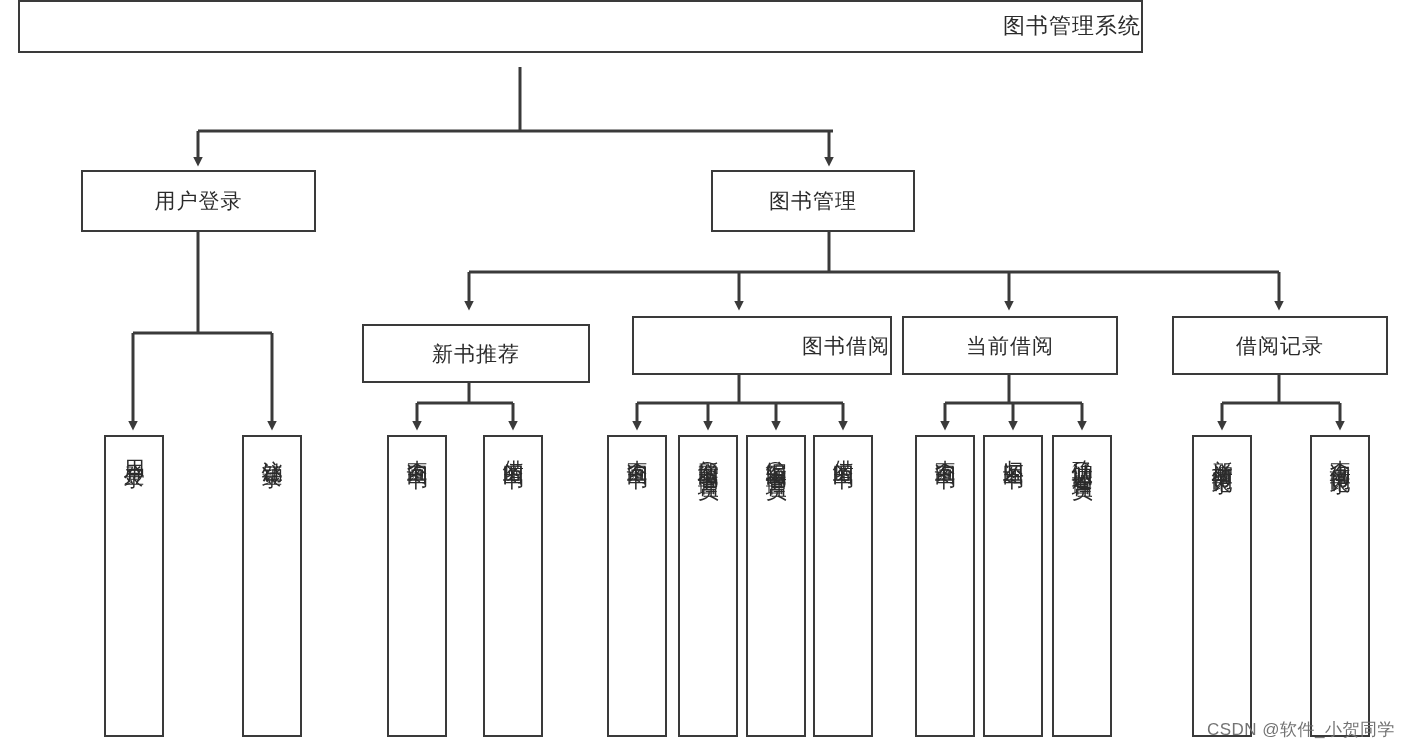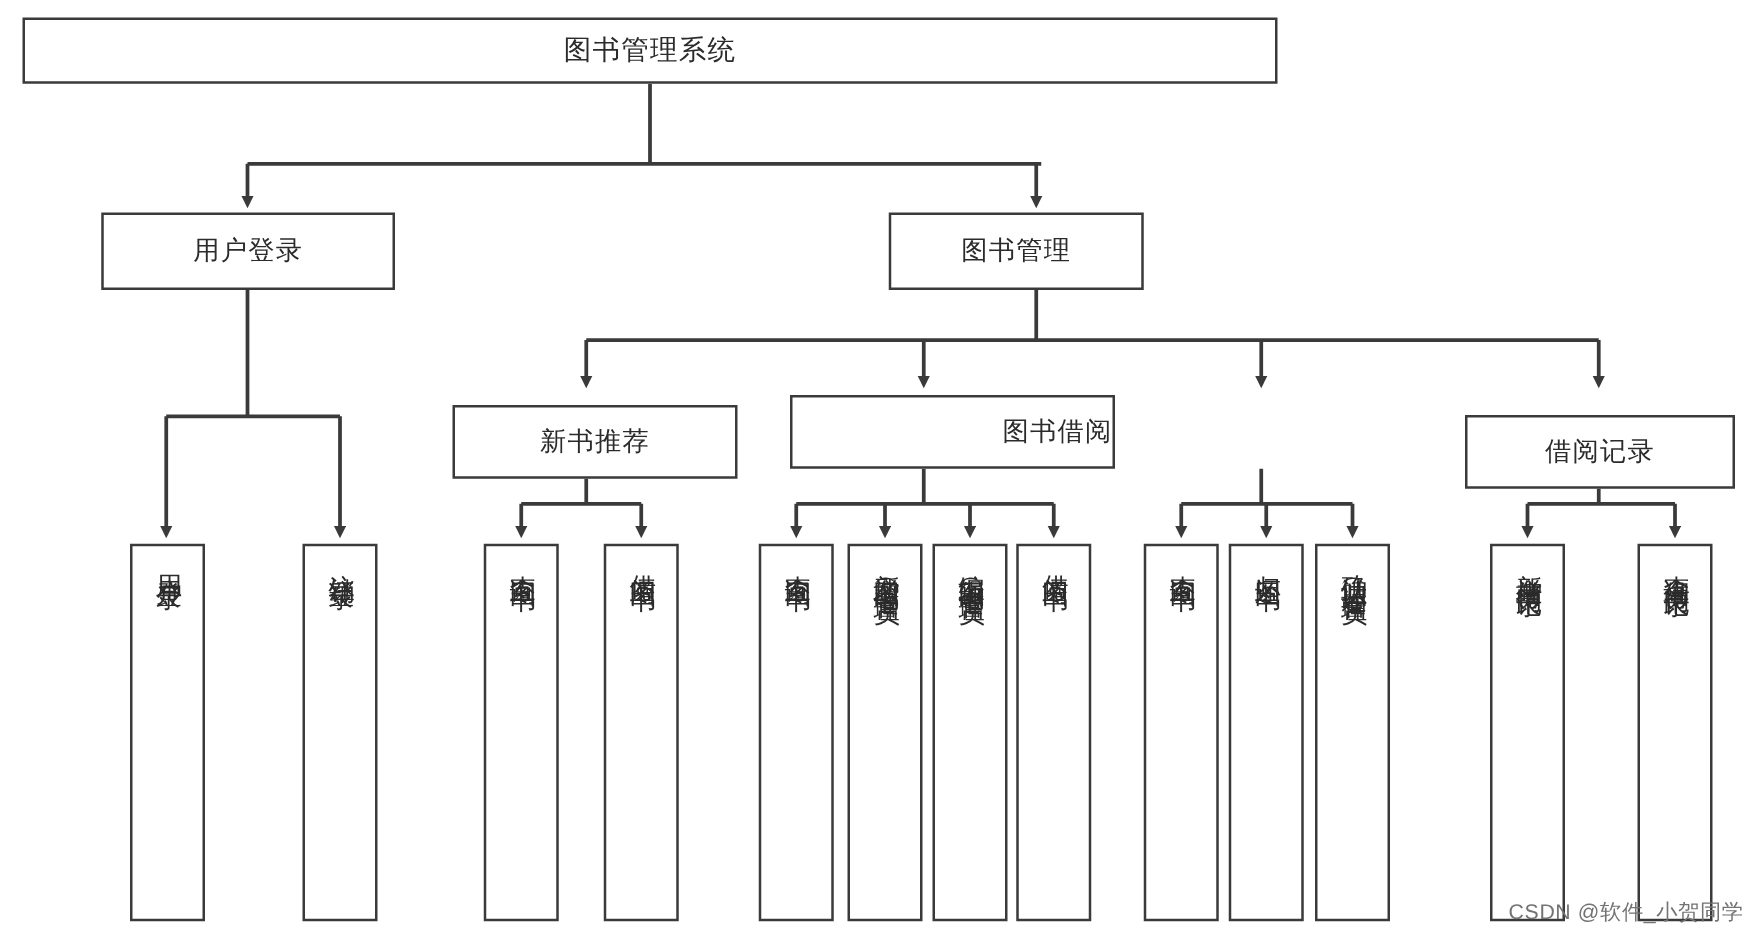--- a/index.html
+++ b/index.html
@@ -67,38 +67,41 @@
       <path d="M1013,403 L1013,422" marker-end="url(#ah)"></path>
       <path d="M1082,403 L1082,422" marker-end="url(#ah)"></path>
 
       <path d="M1279,375 L1279,403"></path>
       <path d="M1222,403 L1340,403"></path>
       <path d="M1222,403 L1222,422" marker-end="url(#ah)"></path>
       <path d="M1340,403 L1340,422" marker-end="url(#ah)"></path>
     </g>
   </svg>
 
-  <div class="node h-node root" style="left:18px;top:14px;width:1004px;height:53px;">
+  <div class="node h-node root" style="left:18px;top:0;width:1125px;height:53px;justify-content:flex-end;">
     <span class="lbl">图书管理系统</span>
   </div>
 
   <div class="node h-node" style="left:81px;top:170px;width:235px;height:62px;">
     <span class="lbl">用户登录</span>
   </div>
   <div class="node h-node" style="left:711px;top:170px;width:204px;height:62px;">
     <span class="lbl">图书管理</span>
   </div>
 
   <div class="node h-node" style="left:362px;top:324px;width:228px;height:59px;">
     <span class="lbl">新书推荐</span>
   </div>
   <div class="node h-node" style="left:632px;top:316px;width:260px;height:59px;justify-content:flex-end;">
     <span class="lbl">图书借阅</span>
   </div>
-  <div class="node h-node" style="left:1172px;top:316px;width:216px;height:59px;margin-top:16px;">
+  <div class="node h-node" style="left:902px;top:316px;width:216px;height:59px;">
+    <span class="lbl">当前借阅</span>
+  </div>
+  <div class="node h-node" style="left:1172px;top:316px;width:216px;height:59px;">
     <span class="lbl">借阅记录</span>
   </div>
 
   <div class="node v-node" style="left:104px;top:435px;width:60px;height:302px;">
     <span class="lbl">用户登录</span>
   </div>
   <div class="node v-node" style="left:242px;top:435px;width:60px;height:302px;">
     <span class="lbl">注销登录</span>
   </div>
 

